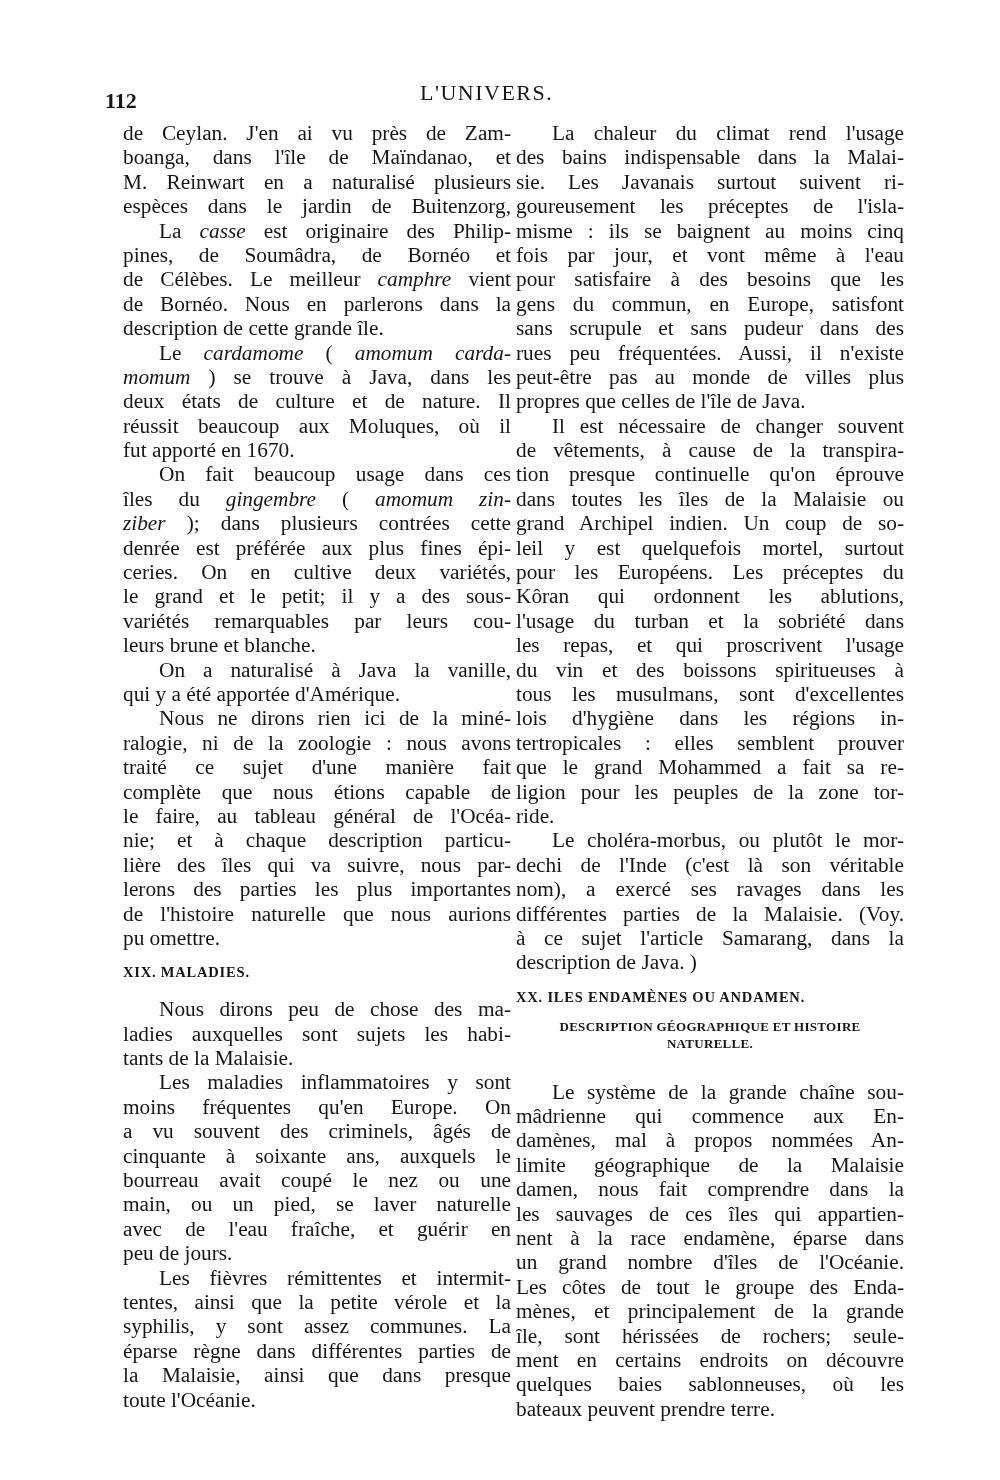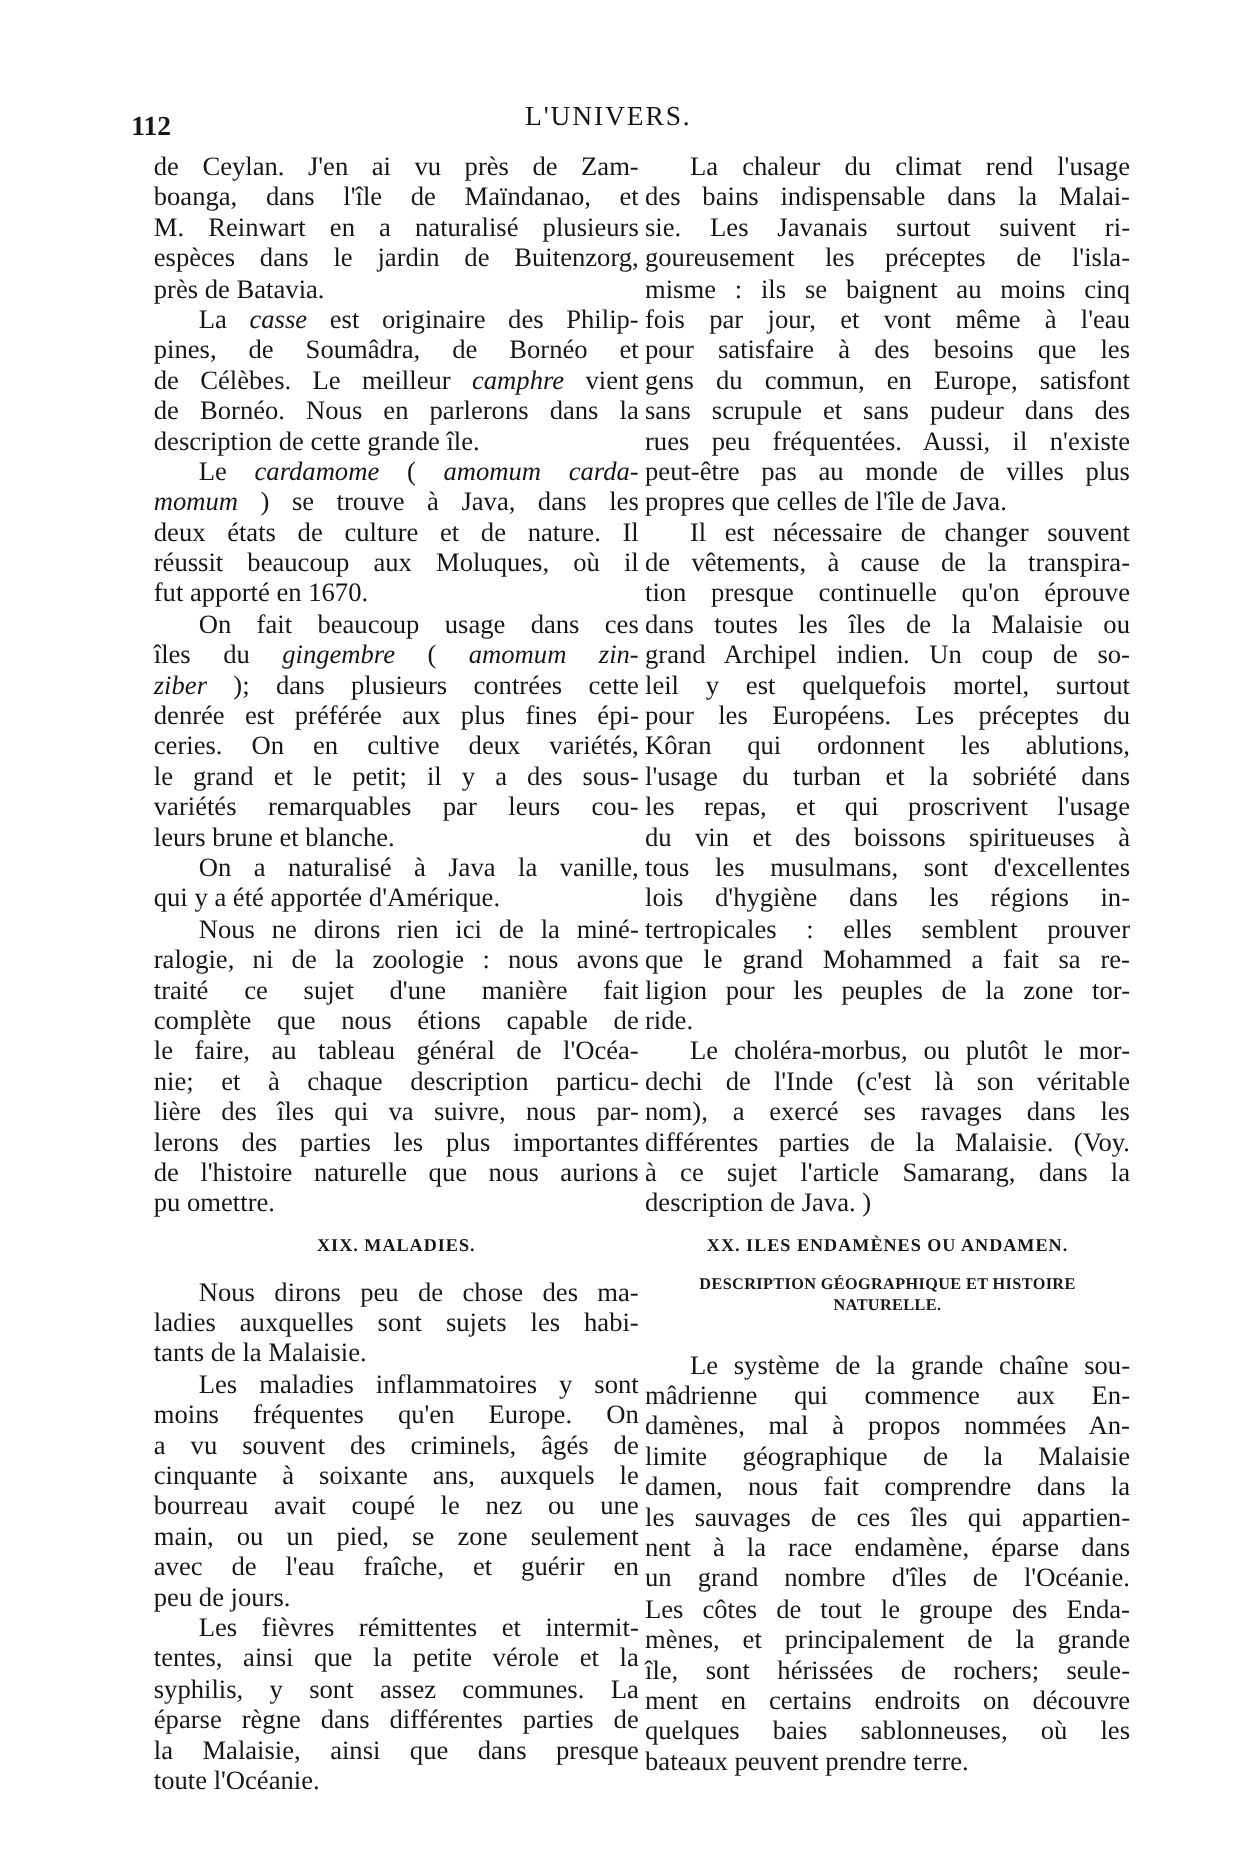--- a/index.html
+++ b/index.html
@@ -8,40 +8,39 @@
   .header { position: absolute; top: 80px; left: 105px; width: 810px; height: 30px; }
   .page-num { position: absolute; left: 0; top: 8px; font-size: 22px; font-weight: bold; }
   .running-title { position: absolute; left: 315px; top: 0; font-size: 22px; letter-spacing: 1.5px; }
   .col { position: absolute; top: 121px; width: 388px; }
   .col-left { left: 107px; margin-left: 16px; }
   .col-right { left: 516px; }
   .line { font-size: 21.3px; line-height: 24.4px; height: 24.4px; white-space: nowrap;
           text-align: justify; text-align-last: justify; }
   .line.last { text-align-last: left; }
   .line.indent { padding-left: 36px; }
-  .section-heading { font-size: 14.5px; font-weight: bold; text-align: center; letter-spacing: 0.8px;
+  .section-heading { font-size: 14.5px; font-weight: bold; text-align: left; letter-spacing: 0.8px;
                      white-space: nowrap; }
   .subheading { font-size: 13px; text-align: center; letter-spacing: 0.3px; line-height: 17px; font-weight: bold; }
   em { font-style: italic; }
 </style>
 </head>
 <body>
 
 <div class="header">
   <span class="page-num">112</span>
   <span class="running-title">L'UNIVERS.</span>
 </div>
 
 <div class="col col-left">
   <div>
       <div class="line">de Ceylan. J'en ai vu près de Zam-</div>
       <div class="line">boanga, dans l'île de Maïndanao, et</div>
       <div class="line">M. Reinwart en a naturalisé plusieurs</div>
       <div class="line">espèces dans le jardin de Buitenzorg,</div>
-      <div class="line last">près de Batavia.</div>
       <div class="line indent">La <em>casse</em> est originaire des Philip-</div>
       <div class="line">pines, de Soumâdra, de Bornéo et</div>
       <div class="line">de Célèbes. Le meilleur <em>camphre</em> vient</div>
       <div class="line">de Bornéo. Nous en parlerons dans la</div>
       <div class="line last">description de cette grande île.</div>
       <div class="line indent">Le <em>cardamome</em> ( <em>amomum carda-</em></div>
       <div class="line"><em>momum</em> ) se trouve à Java, dans les</div>
       <div class="line">deux états de culture et de nature. Il</div>
       <div class="line">réussit beaucoup aux Moluques, où il</div>
       <div class="line last">fut apporté en 1670.</div>
@@ -71,21 +70,21 @@
   <div style="height:16px"></div>
   <div>
       <div class="line indent">Nous dirons peu de chose des ma-</div>
       <div class="line">ladies auxquelles sont sujets les habi-</div>
       <div class="line last">tants de la Malaisie.</div>
       <div class="line indent">Les maladies inflammatoires y sont</div>
       <div class="line">moins fréquentes qu'en Europe. On</div>
       <div class="line">a vu souvent des criminels, âgés de</div>
       <div class="line">cinquante à soixante ans, auxquels le</div>
       <div class="line">bourreau avait coupé le nez ou une</div>
-      <div class="line">main, ou un pied, se zone seulement</div>
+      <div class="line">main, ou un pied, se laver naturelle</div>
       <div class="line">avec de l'eau fraîche, et guérir en</div>
       <div class="line last">peu de jours.</div>
       <div class="line indent">Les fièvres rémittentes et intermit-</div>
       <div class="line">tentes, ainsi que la petite vérole et la</div>
       <div class="line">syphilis, y sont assez communes. La</div>
       <div class="line">éparse règne dans différentes parties de</div>
       <div class="line">la Malaisie, ainsi que dans presque</div>
       <div class="line last">toute l'Océanie.</div>
     </div>
 </div>

